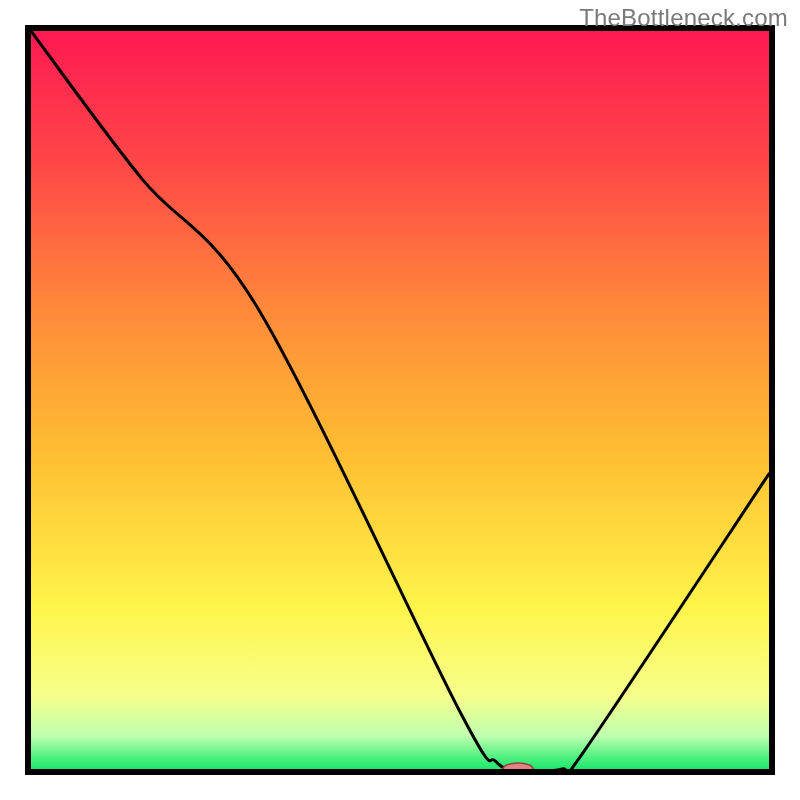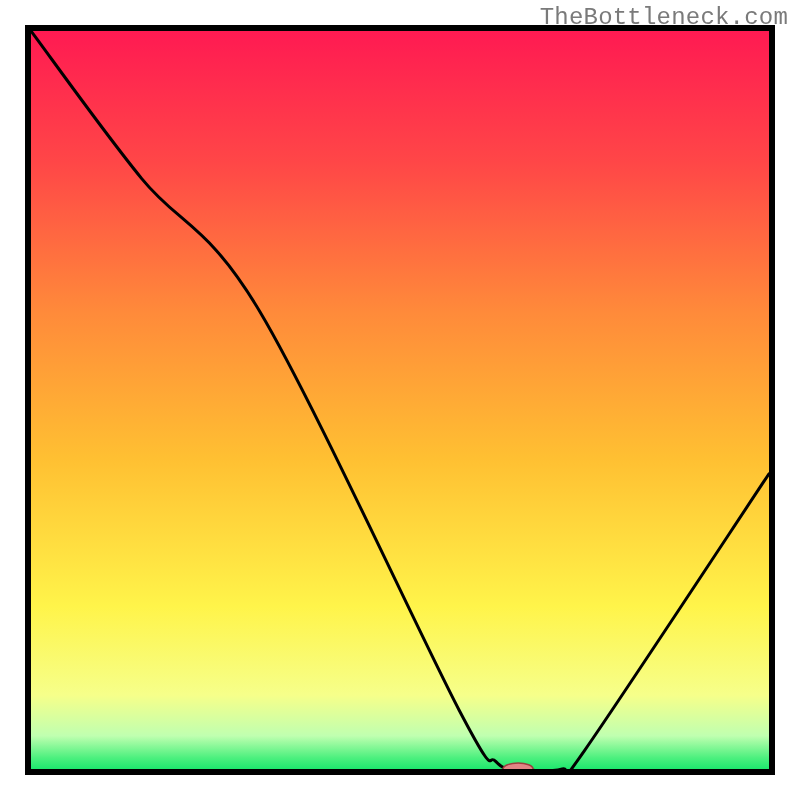--- a/index.html
+++ b/index.html
@@ -7,21 +7,20 @@
     padding: 0;
     width: 800px;
     height: 800px;
     background: #ffffff;
     font-family: Arial, Helvetica, sans-serif;
   }
   .container {
     position: relative;
     width: 800px;
     height: 780px;
-    font-family: Liberation Mono, monospace;
   }
   .watermark {
     position: absolute;
     top: 4px;
     right: 12px;
     color: #7a7a7a;
     font-size: 24px;
     font-weight: 500;
     letter-spacing: 0.2px;
     z-index: 10;

